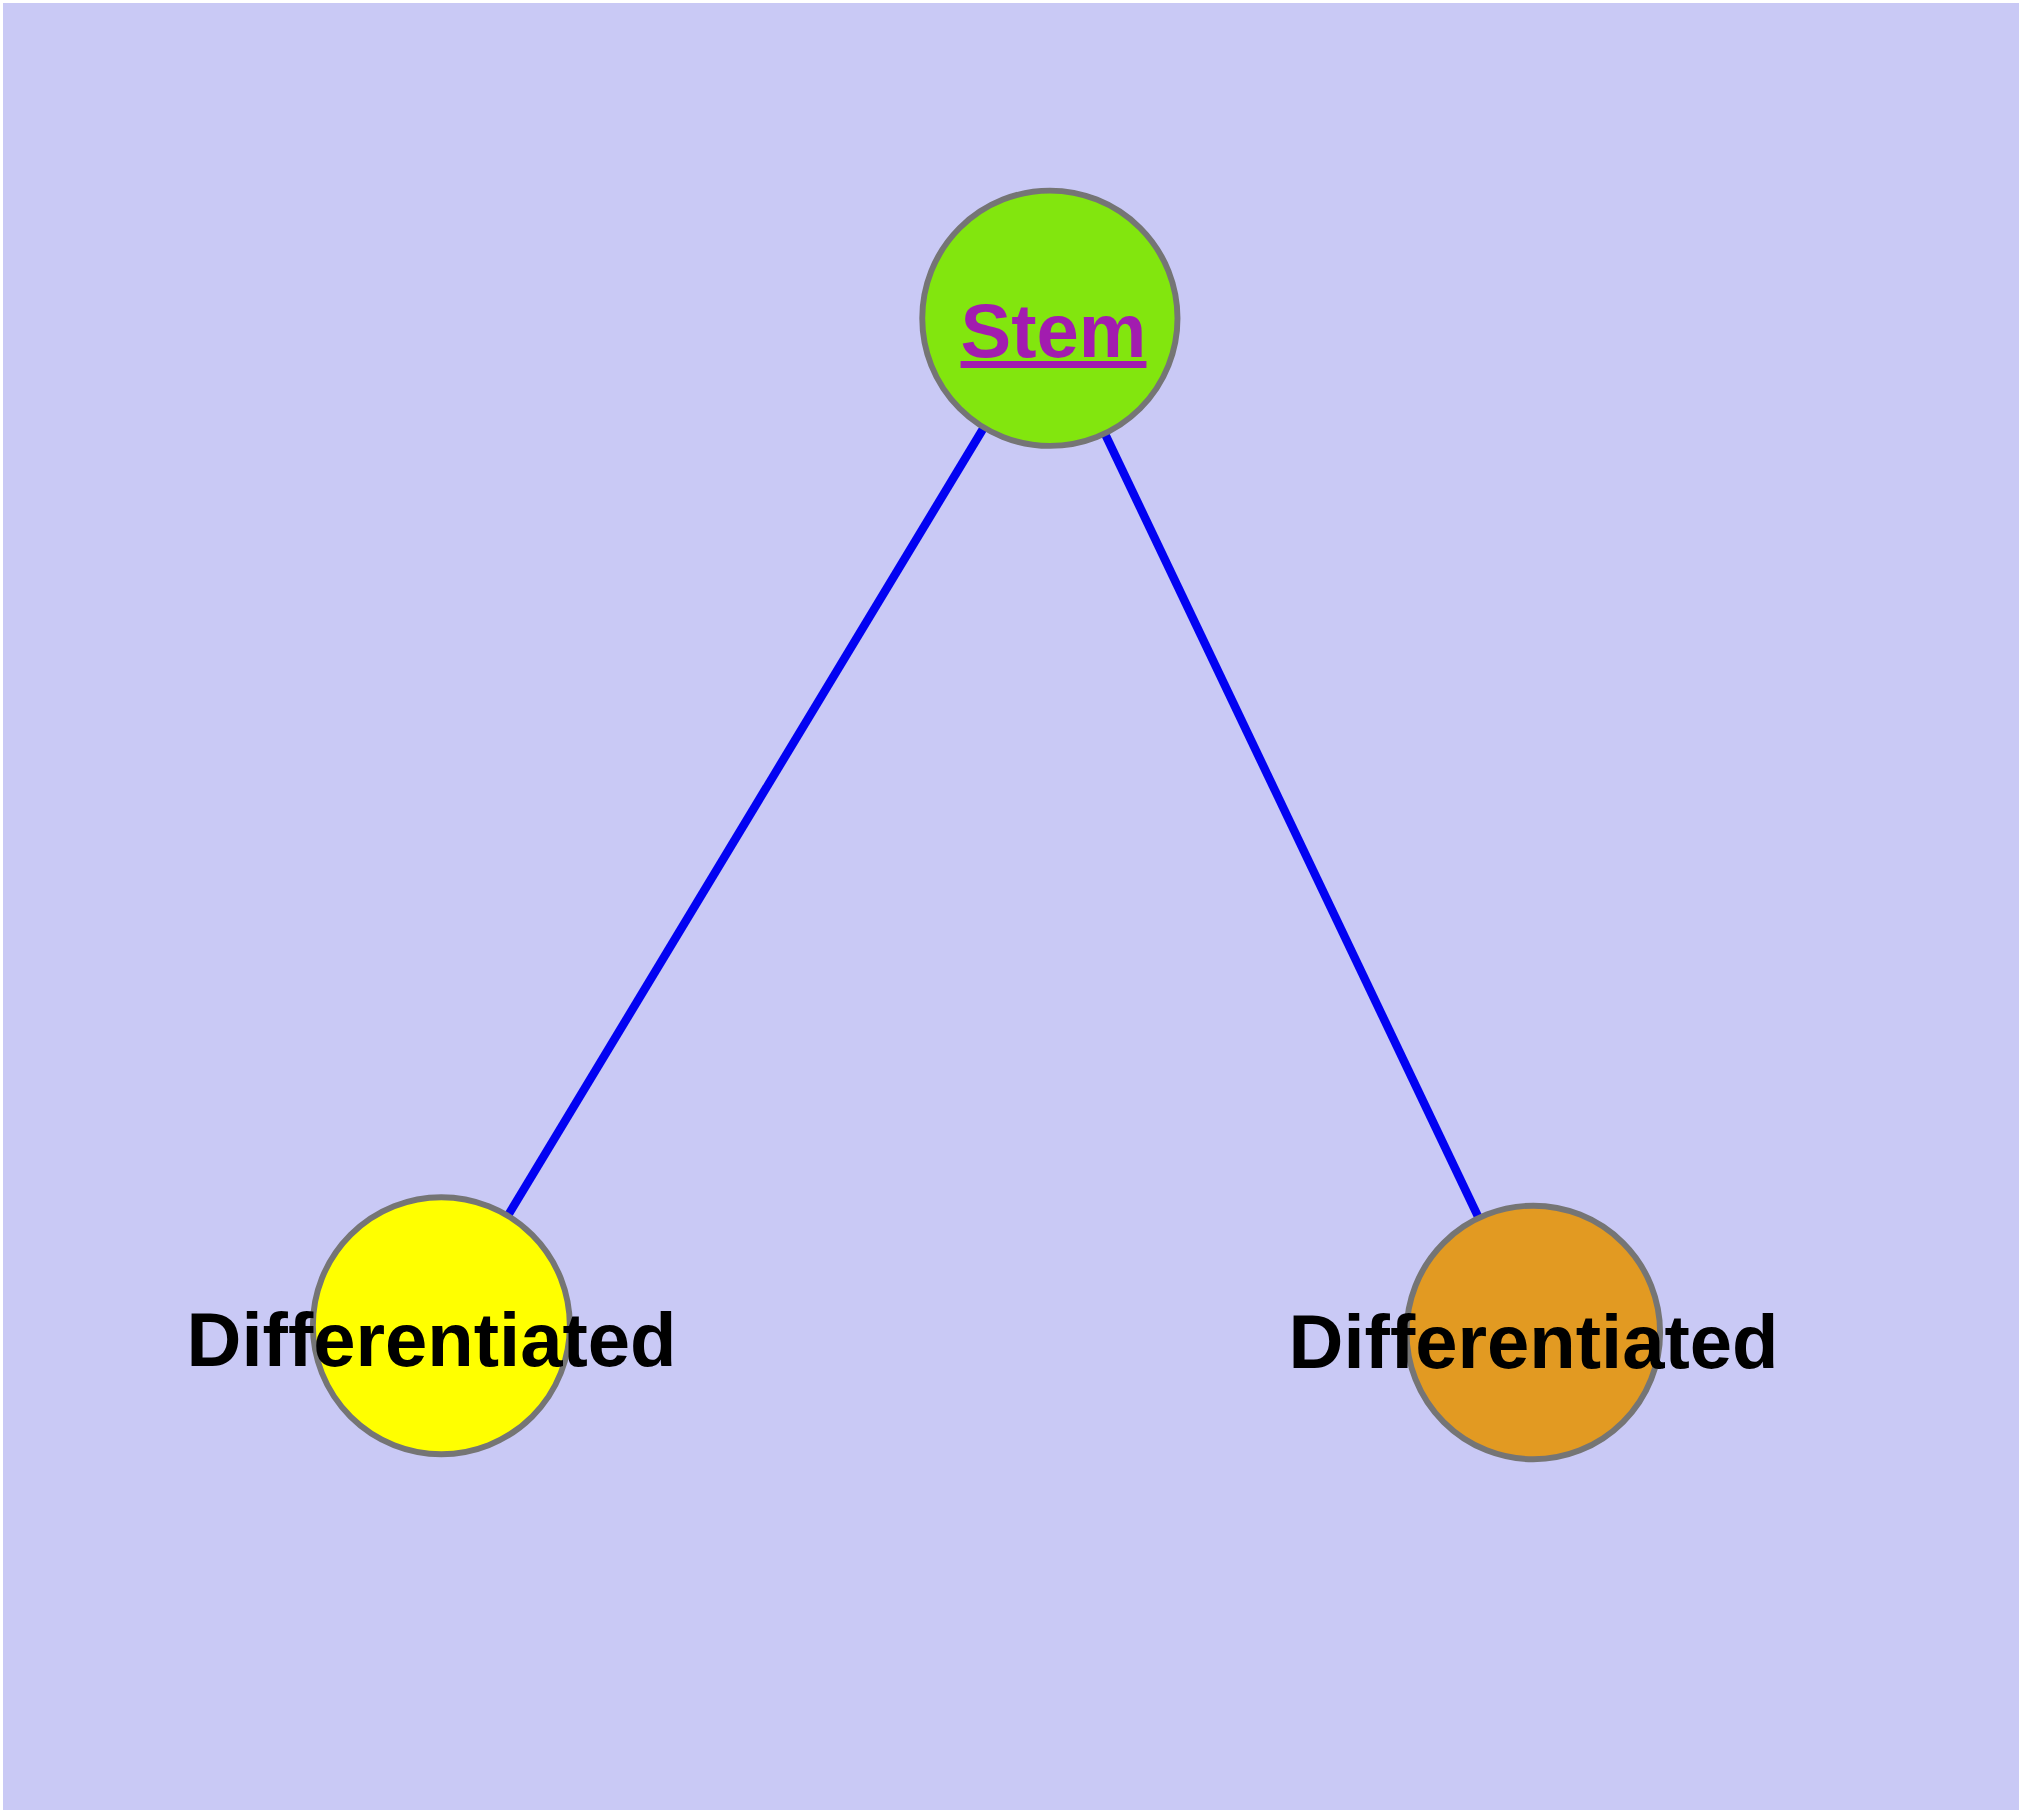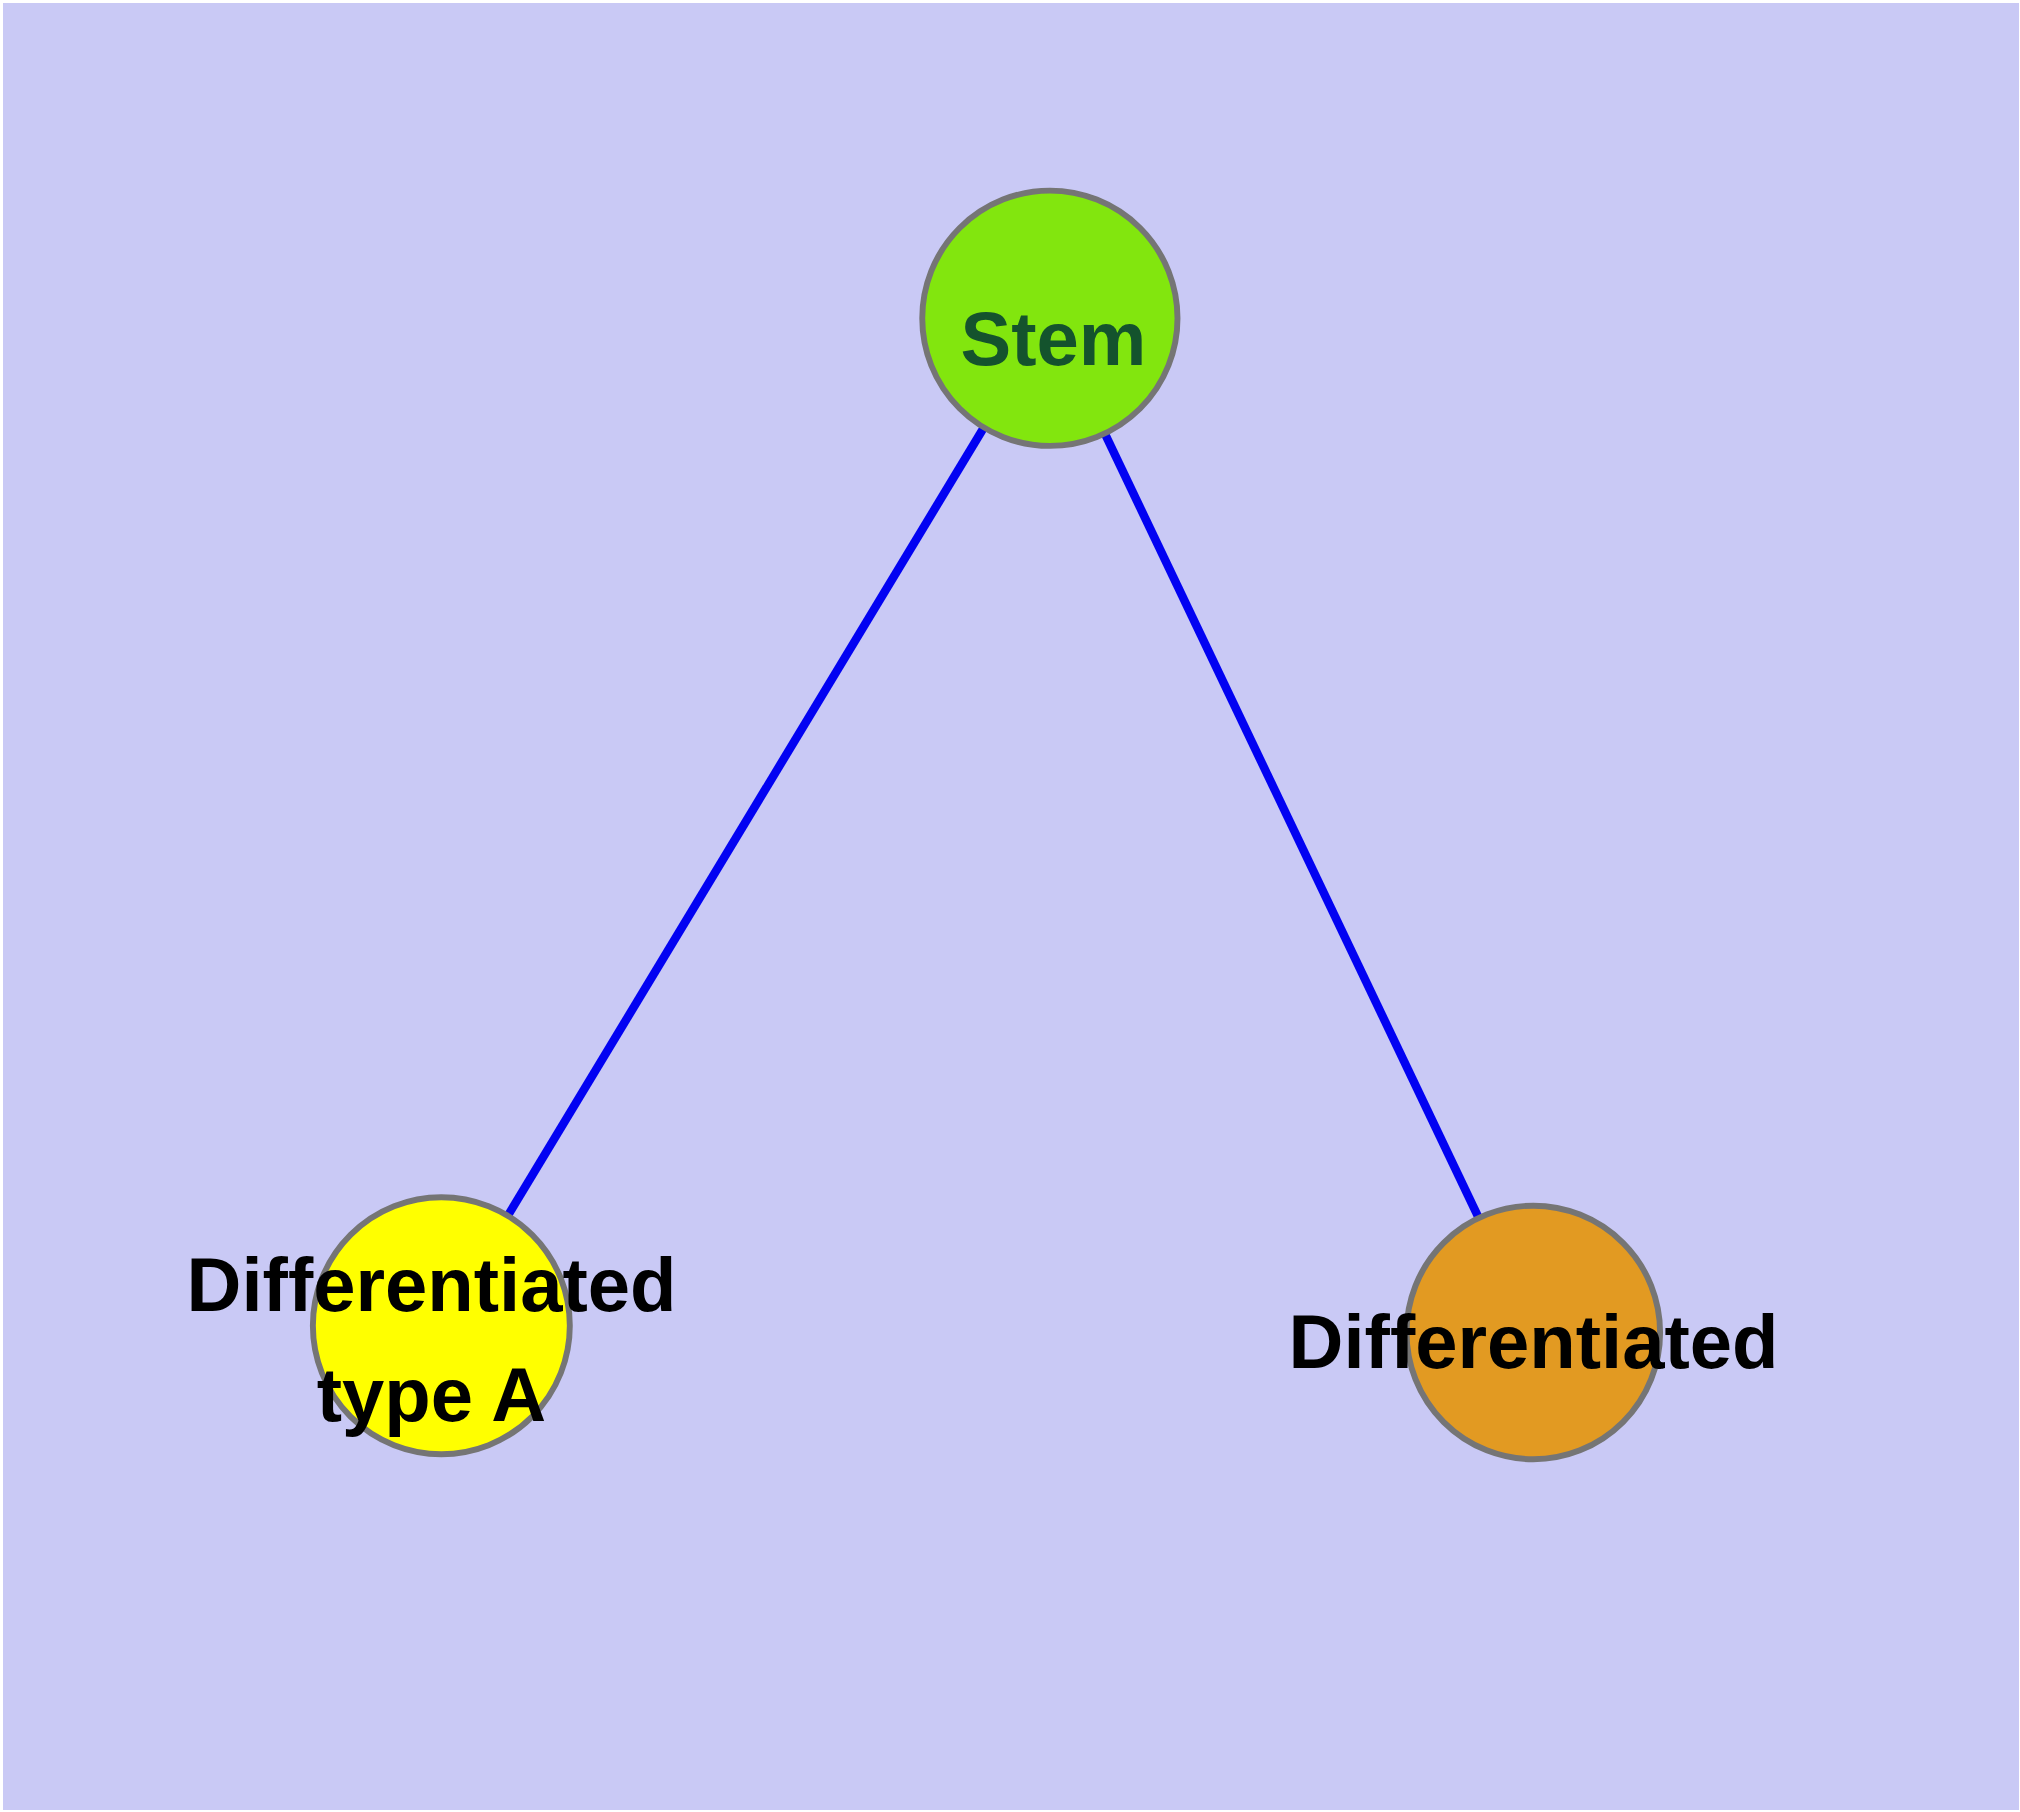--- a/index.html
+++ b/index.html
@@ -58,27 +58,26 @@
   <svg class="graph" viewBox="0 0 2384 2138">
 
     <line class="edge" x1="1238" y1="373" x2="518" y2="1565" stroke="#0202f2"></line>
     <line class="edge" x1="1238" y1="373" x2="1810" y2="1573" stroke="#0202f2"></line>
 
     <circle class="node-circle" cx="1238" cy="373" r="151" fill="#82e60e" stroke="#757575"></circle>
     <circle class="node-circle" cx="518" cy="1565" r="152" fill="#ffff00" stroke="#757575"></circle>
     <circle class="node-circle" cx="1810" cy="1573" r="150" fill="#e29a22" stroke="#757575"></circle>
   </svg>
 
-  <div class="node-label" style="left: 1051px; top: 336px; color: #14532d;">
+  <div class="node-label" style="left: 1051px; top: 328px; color: #a21caf; text-decoration: underline;">
     <span class="line">Stem</span>
   </div>
 
   <div class="node-label" style="left: 429px; top: 1337px; color: rgb(0, 0, 0);">
     <span class="line">Differentiated</span>
-    <span class="line">type A</span>
   </div>
 
   <div class="node-label" style="left: 1531px; top: 1339px; color: rgb(0, 0, 0);">
     <span class="line">Differentiated</span>
   </div>
 
 </div>
 
 
 </body></html>

